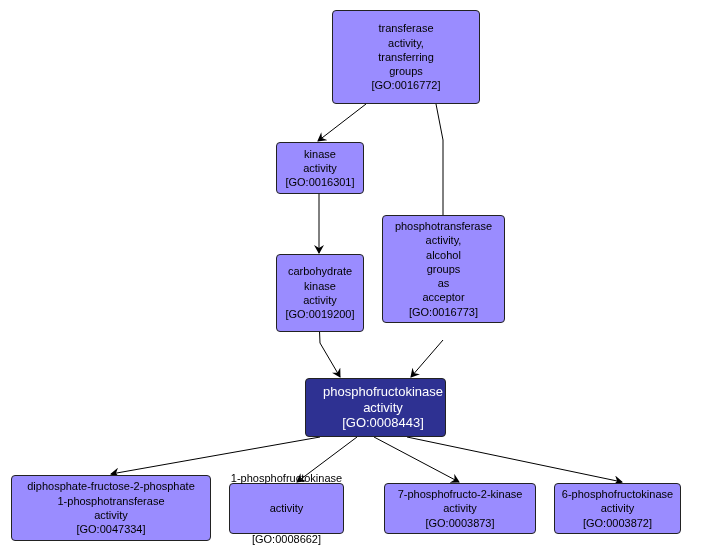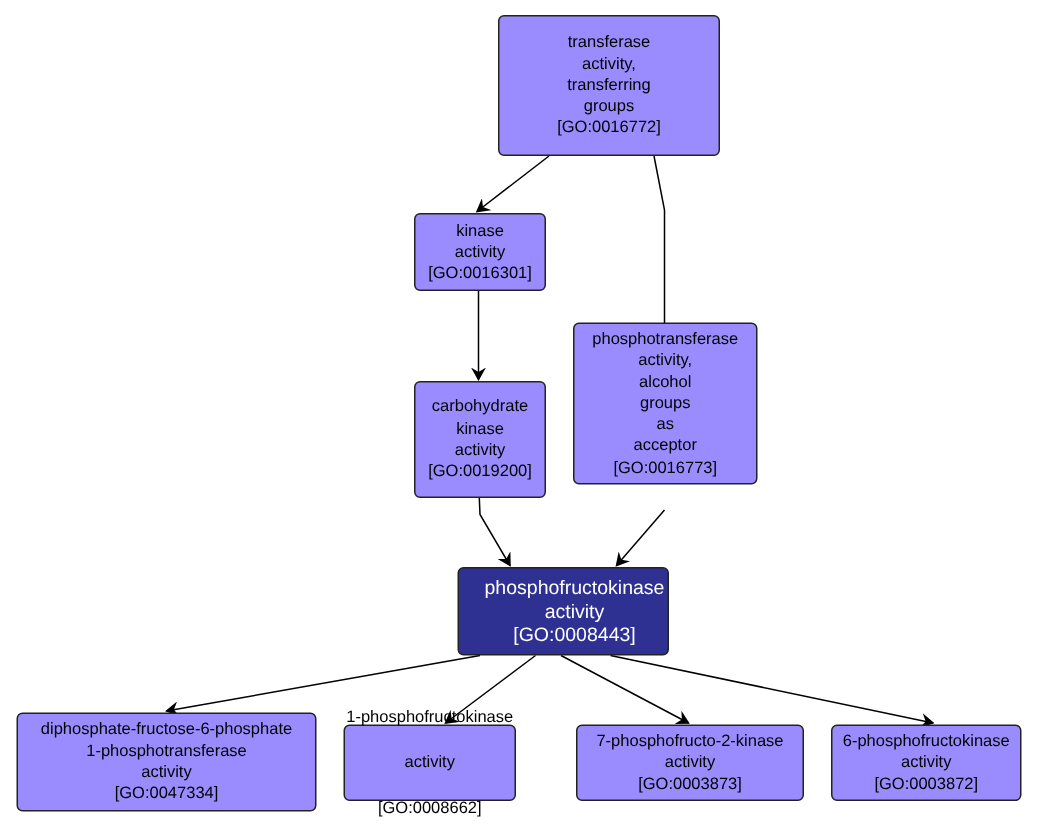--- a/index.html
+++ b/index.html
@@ -59,21 +59,21 @@
     <span>as</span>
     <span>acceptor</span>
     <span>[GO:0016773]</span>
   </div>
 <div class="node focus" style="left:305px;top:378px;width:141px;height:59px;">
     <span>phosphofructokinase</span>
     <span>activity</span>
     <span>[GO:0008443]</span>
   </div>
 <div class="node" style="left:11px;top:475px;width:200px;height:66px;">
-    <span>diphosphate-fructose-6-phosphate</span>
+    <span>diphosphate-fructose-2-phosphate</span>
     <span>1-phosphotransferase</span>
     <span>activity</span>
     <span>[GO:0047334]</span>
   </div>
 <div class="node" style="left:229px;top:483px;width:115px;height:51px;gap:16px;">
     <span>1-phosphofructokinase</span>
     <span>activity</span>
     <span>[GO:0008662]</span>
   </div>
 <div class="node" style="left:384px;top:483px;width:152px;height:51px;">

